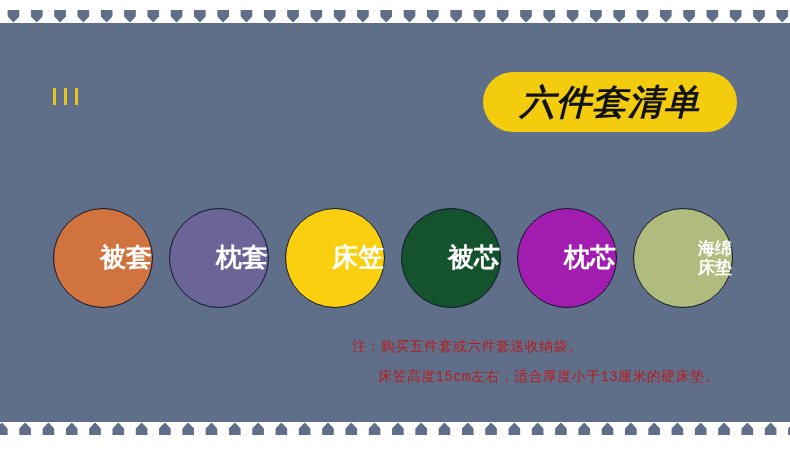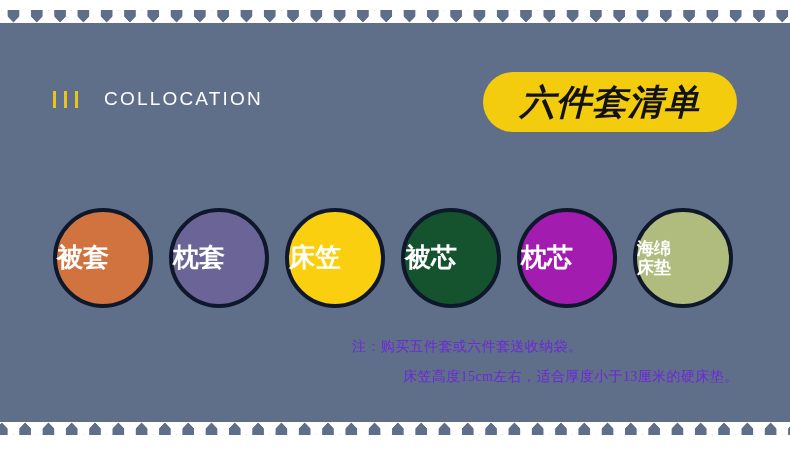--- a/index.html
+++ b/index.html
@@ -134,25 +134,25 @@
     width: 690px;
     height: 106px;
     display: flex;
     align-items: center;
   }
   .circle {
     position: relative;
     width: 100px;
     height: 100px;
     border-radius: 50%;
-    border: 4px solid #0f172a;
+    border: 1px solid #0f172a;
     box-sizing: border-box;
     display: flex;
     align-items: center;
-    justify-content: flex-start;
+    justify-content: flex-end;
     margin-right: 16px;
     flex: 0 0 auto;
   }
   .circle:last-child { margin-right: 0; }
   .circle-label {
     color: #ffffff;
     font-size: 26px;
     font-weight: 700;
     line-height: 1.06;
     text-align: center;
@@ -161,54 +161,53 @@
     font-family: "DejaVu Sans", "Liberation Sans", sans-serif;
   }
   .circle-label.two-line { font-size: 17px; line-height: 1.14; }
 
   
   .note {
     position: absolute;
     left: 352px;
     top: 340px;
     width: 410px;
-    color: #6d28d9;
+    color: #b91c1c;
     font-size: 14px;
     line-height: 1.0;
-    font-family: Liberation Serif, serif;
+    font-family: Liberation Mono, monospace;
   }
   .note-line-1 {
     display: block;
     letter-spacing: 0.4px;
     margin-bottom: 16px;
   }
   .note-line-2 {
     display: block;
-    margin-left: 51px;
+    margin-left: 26px;
     letter-spacing: 0.4px;
   }
 </style>
 </head>
 <body>
 
 <div id="banner">
 
   <div class="panel" style="background: rgb(95, 110, 137);"></div>
   <div class="zig zig-top" style="background-color: transparent;"></div>
   <div class="zig zig-bottom" style="background-color: transparent;"></div>
 
   <div class="header">
 
     <div class="eyebrow">
       <span class="bars">
         <i style="background: rgb(232, 196, 31);"></i>
           <i style="background: rgb(232, 196, 31);"></i>
           <i style="background: rgb(232, 196, 31);"></i>
       </span>
-      <span class="eyebrow-text">COLLOCATION</span>
     </div>
 
     <div class="pill" style="background: rgb(242, 204, 13);">
       <span class="pill-text" style="color: rgb(18, 18, 18);">六件套清单</span>
     </div>
 
   </div>
 
   <div class="circles">
 

